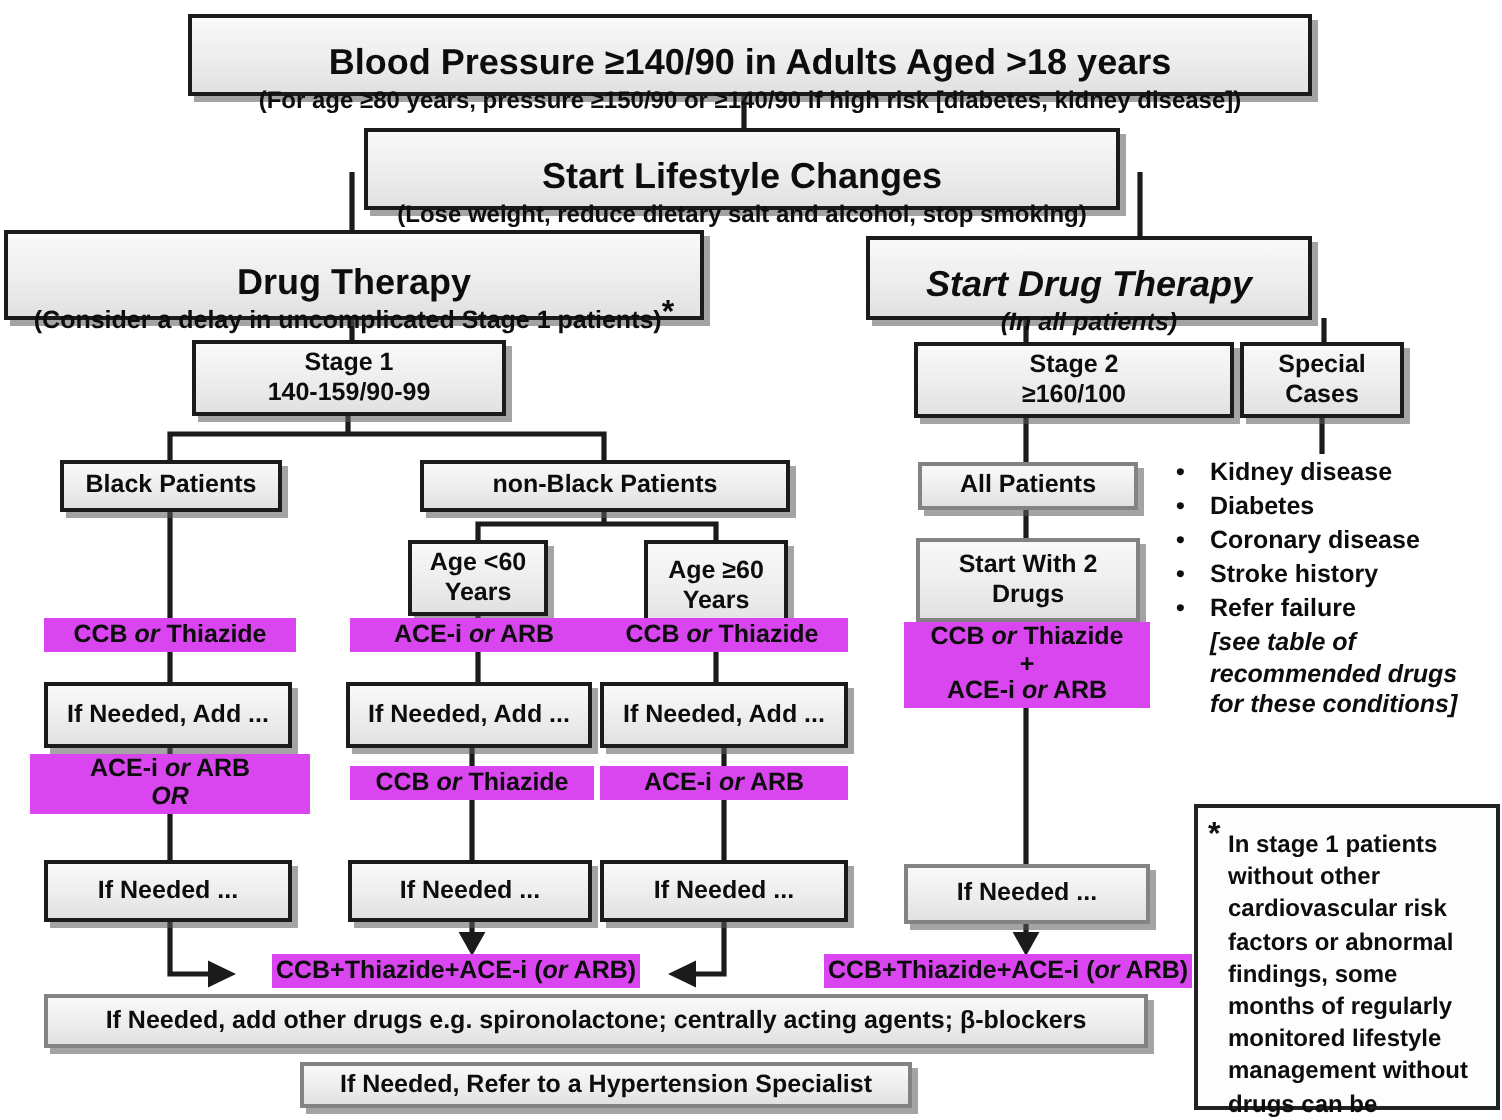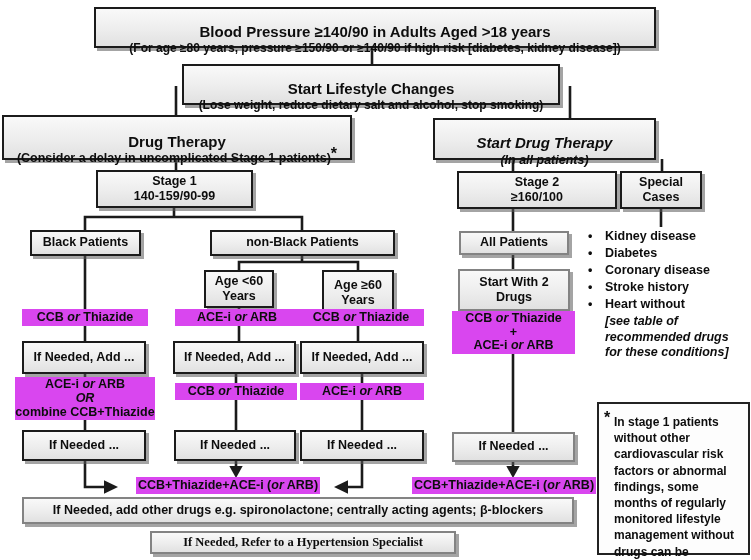--- a/index.html
+++ b/index.html
@@ -11,21 +11,21 @@
   svg.connectors{position:absolute;left:0;top:0;z-index:1;}
   .box{
     position:absolute;z-index:2;box-sizing:border-box;
     background:linear-gradient(180deg,#f9f9f9 0%,#ededed 55%,#e1e1e1 100%);
     border:2px solid #1b1b1b;
     box-shadow:3px 3px 0 rgba(90,90,90,.55);
     display:flex;flex-direction:column;align-items:center;justify-content:center;
     text-align:center;line-height:1.22;font-size:12.5px;
   }
   .box.gray{border-color:#838383;}
-  .box .l1{font-size:15px;margin-top:24px;}
+  .box .l1{font-size:18px;margin-top:24px;}
   .box .l2{font-size:12px;}
   .box .l2s{font-size:12.5px;}
   .sup{font-size:16px;vertical-align:3px;line-height:0;}
   .lbl{
     position:absolute;z-index:3;background:#d946ef;text-align:center;
     font-size:12.5px;line-height:15px;padding:1px 0;
   }
   .lbl .row{display:block;}
   .it{font-style:italic;}
   .bullets{position:absolute;z-index:3;text-align:left;font-size:12.5px;}
@@ -146,21 +146,21 @@
     <div class="bi">
         <span class="dot">•</span>
         <span>Coronary disease</span>
       </div>
     <div class="bi">
         <span class="dot">•</span>
         <span>Stroke history</span>
       </div>
     <div class="bi">
         <span class="dot">•</span>
-        <span>Heart without</span>
+        <span>Refer failure</span>
       </div>
     <div class="see">[see table of recommended drugs for these conditions]</div>
   </div>
 
   <div class="lbl" style="left:22px;top:309px;width:126px;"><span>CCB </span><span style="font-style: italic;">or</span><span> Thiazide</span></div>
   <div class="lbl" style="left:175px;top:309px;width:124px;"><span>ACE-i </span><span style="font-style: italic;">or</span><span> ARB</span></div>
   <div class="lbl" style="left:298px;top:309px;width:126px;"><span>CCB </span><span style="font-style: italic;">or</span><span> Thiazide</span></div>
   <div class="lbl" style="left:452px;top:311px;width:123px;line-height:13.5px;">
     <span class="row"><span>CCB </span><span style="font-style: italic;">or</span><span> Thiazide</span></span>
     <span class="row">+</span>
@@ -173,21 +173,20 @@
   <div class="box" style="left:173px;top:341px;width:123px;height:33px;">
     <span>If Needed, Add ...</span>
   </div>
   <div class="box" style="left:300px;top:341px;width:124px;height:33px;">
     <span>If Needed, Add ...</span>
   </div>
 
   <div class="lbl" style="left:15px;top:377px;width:140px;line-height:13.8px;">
     <span class="row"><span>ACE-i </span><span style="font-style: italic;">or</span><span> ARB</span></span>
     <span class="row it">OR</span>
-    <span class="row">combine CCB+Thiazide</span>
   </div>
   <div class="lbl" style="left:175px;top:383px;width:122px;"><span>CCB </span><span style="font-style: italic;">or</span><span> Thiazide</span></div>
   <div class="lbl" style="left:300px;top:383px;width:124px;"><span>ACE-i </span><span style="font-style: italic;">or</span><span> ARB</span></div>
 
   <div class="box" style="left:22px;top:430px;width:124px;height:31px;">
     <span>If Needed ...</span>
   </div>
   <div class="box" style="left:174px;top:430px;width:122px;height:31px;">
     <span>If Needed ...</span>
   </div>
@@ -197,21 +196,21 @@
   <div class="box gray" style="left:452px;top:432px;width:123px;height:30px;">
     <span>If Needed ...</span>
   </div>
 
   <div class="lbl" style="left:136px;top:477px;width:184px;"><span>CCB+Thiazide+ACE-i (</span><span style="font-style: italic;">or</span><span> ARB)</span></div>
   <div class="lbl" style="left:412px;top:477px;width:184px;"><span>CCB+Thiazide+ACE-i (</span><span style="font-style: italic;">or</span><span> ARB)</span></div>
 
   <div class="box gray" style="left:22px;top:497px;width:552px;height:27px;font-size:12.5px;">
     <span>If Needed, add other drugs e.g. spironolactone; centrally acting agents; β-blockers</span>
   </div>
-  <div class="box gray" style="left:150px;top:531px;width:306px;height:23px;font-family:Liberation Serif, serif;">
+  <div class="box gray" style="left:150px;top:531px;width:306px;height:23px;">
     <span>If Needed, Refer to a Hypertension Specialist</span>
   </div>
 
   <div class="note" style="left:597px;top:402px;width:153px;height:153px;">
     <span class="ast">*</span>
     <span>In stage 1 patients without other cardiovascular risk factors or abnormal findings, some months of regularly monitored lifestyle management without drugs can be considered.</span>
   </div>
 
 </div>
 

